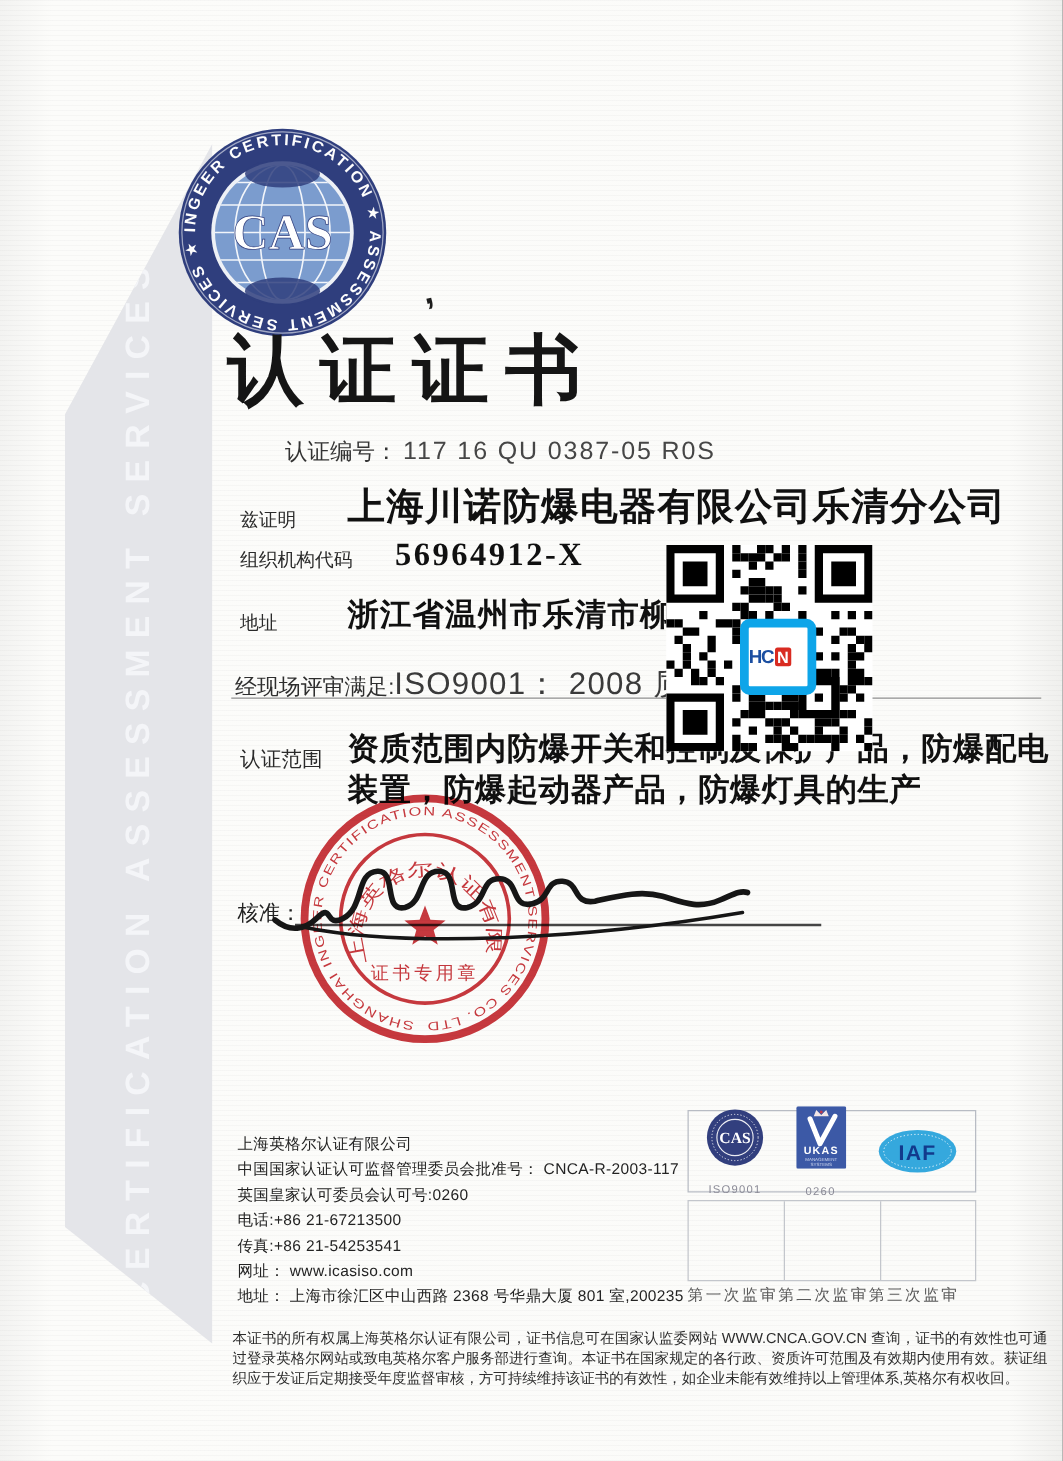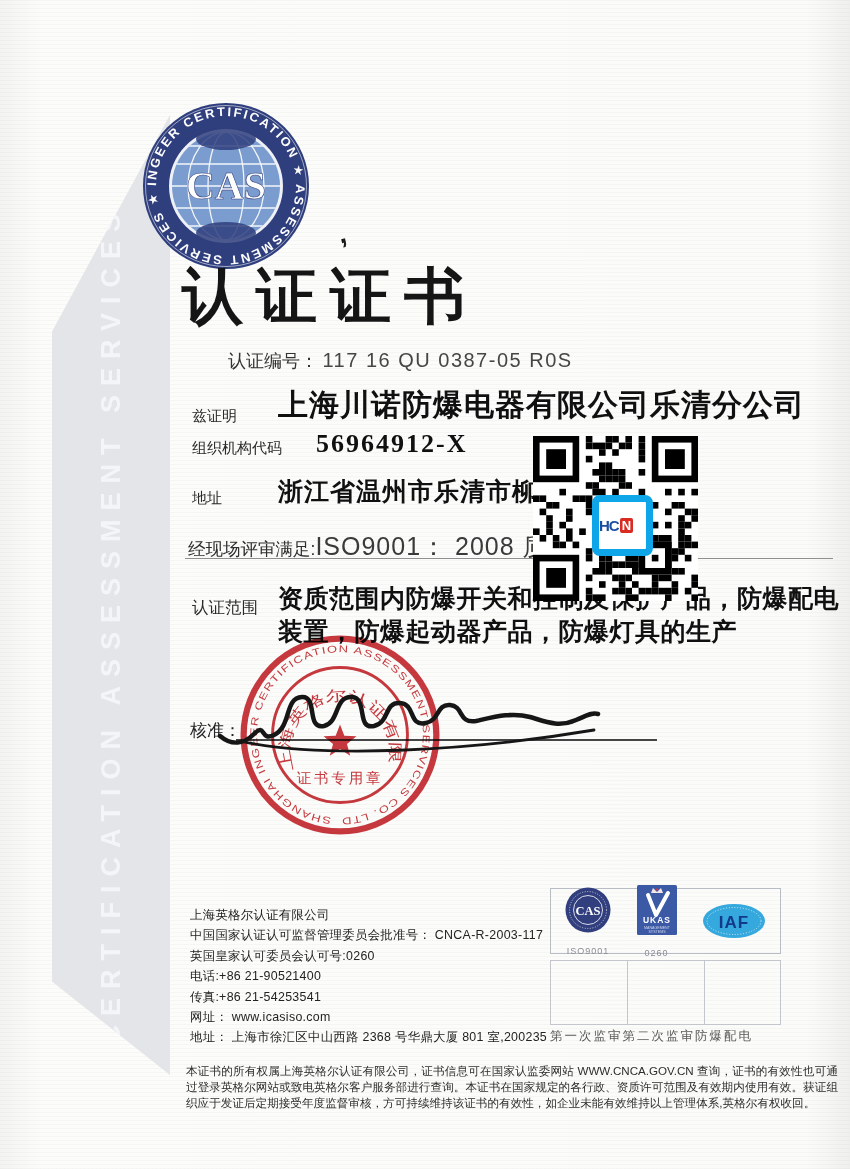--- a/index.html
+++ b/index.html
@@ -332,21 +332,21 @@
   <svg class="abs sig" width="390" height="95" viewBox="0 0 390 95">
     <path d="M6,64 C18,74 30,72 40,62 C52,50 46,70 60,63 C78,54 70,26 88,25 C104,24 92,58 110,54 C126,50 120,24 138,25 C154,26 142,58 160,54 C176,50 170,30 186,31 C202,32 194,55 212,51 C226,48 222,32 236,33 C250,34 244,52 262,49 C280,45 298,40 316,45 C330,49 344,56 362,48 C372,44 378,40 384,42" fill="none" stroke="#161616" stroke-width="4.5" stroke-linecap="round"></path>
     <path d="M30,70 C110,86 250,80 380,58" fill="none" stroke="#161616" stroke-width="2.8" stroke-linecap="round"></path>
   </svg>
 
 
   <div class="abs issuer">
     <div>上海英格尔认证有限公司</div>
     <div>中国国家认证认可监督管理委员会批准号： CNCA-R-2003-117</div>
     <div>英国皇家认可委员会认可号:0260</div>
-    <div>电话:+86 21-90521400</div>
+    <div>电话:+86 21-67213500</div>
     <div>传真:+86 21-54253541</div>
     <div>网址： www.icasiso.com</div>
     <div>地址： 上海市徐汇区中山西路 2368 号华鼎大厦 801 室,200235</div>
   </div>
 
   <div class="abs logo-box">
     <div class="logo-col">
       <svg width="46" height="46" viewBox="0 0 46 46">
         <circle cx="23" cy="23" r="22.5" fill="#323f7e"></circle>
         <circle cx="23" cy="23" r="18.5" fill="none" stroke="#ffffff" stroke-width=".8" stroke-dasharray="1,1.6" opacity=".85"></circle>
@@ -376,18 +376,18 @@
     </div>
   </div>
 
   <div class="abs surv-table">
     <div class="d1"></div>
     <div class="d2"></div>
   </div>
   <div class="abs surv-labels">
     <span>第一次监审</span>
     <span>第二次监审</span>
-    <span>防爆配电</span>
+    <span>第三次监审</span>
   </div>
 
   <div class="abs footer">本证书的所有权属上海英格尔认证有限公司，证书信息可在国家认监委网站 WWW.CNCA.GOV.CN 查询，证书的有效性也可通过登录英格尔网站或致电英格尔客户服务部进行查询。本证书在国家规定的各行政、资质许可范围及有效期内使用有效。获证组织应于发证后定期接受年度监督审核，方可持续维持该证书的有效性，如企业未能有效维持以上管理体系,英格尔有权收回。</div>
 
 </div>
 
 </body></html>

